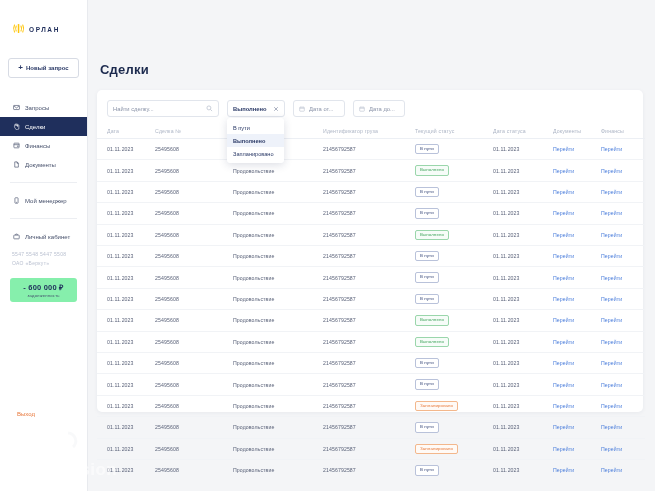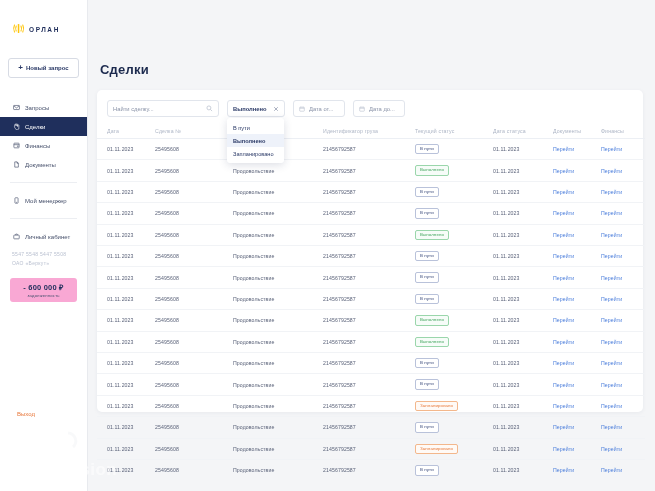--- a/index.html
+++ b/index.html
@@ -65,21 +65,21 @@
 
   .cab-meta {
     padding: 4px 0 0 12px;
     font-size: 5px; line-height: 9px;
     color: #b8bfcf;
     letter-spacing: .3px;
     filter: blur(0.35px);
   }
   .debt-badge {
     margin: 10px 10px 0 10px;
-    background: #f9a8d4;
+    background: #86efac;
     border-radius: 3px;
     padding: 4px 2px 4px 2px;
     text-align: center;
     cursor: pointer;
   }
   .debt-amount { font-size: 7.5px; font-weight: 700; color: #1e2d5a; letter-spacing: .2px; }
   .debt-label { font-size: 4.2px; color: #44506d; margin-top: 1px; letter-spacing: .2px; }
 
   .logout {
     margin-top: auto;

